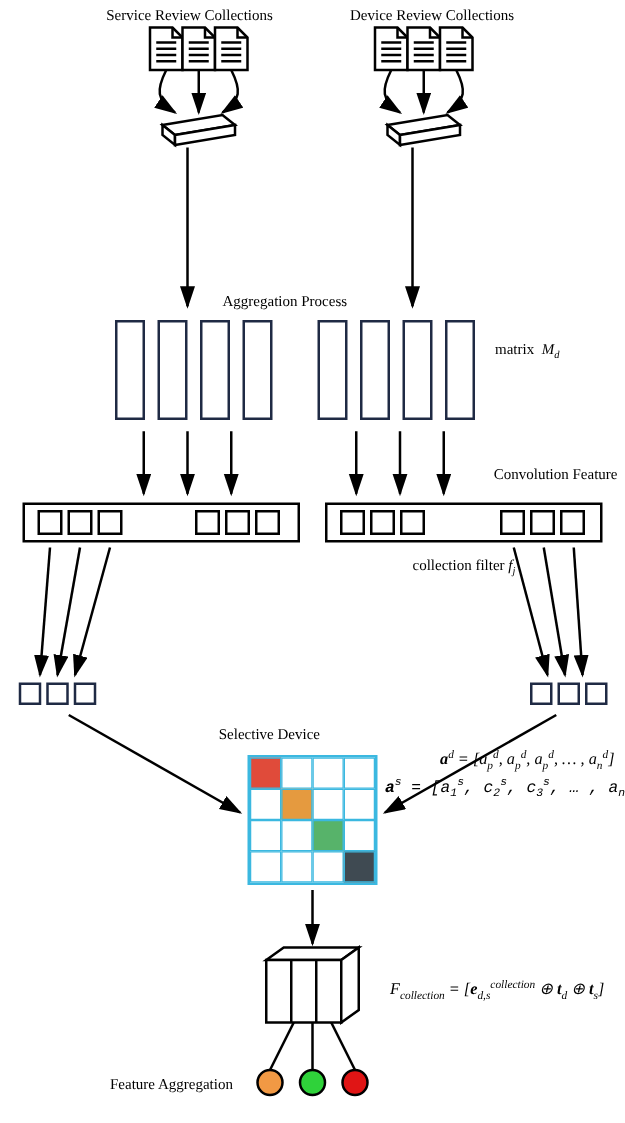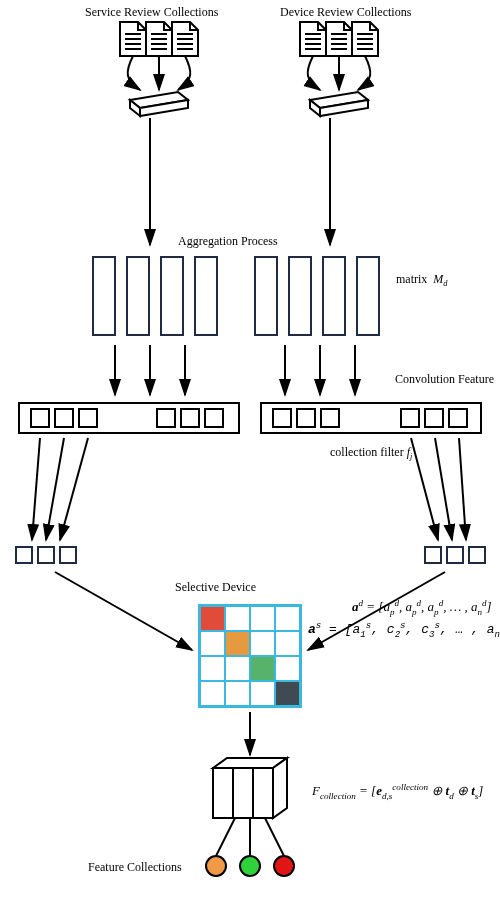--- a/index.html
+++ b/index.html
@@ -206,17 +206,17 @@
   <b>a</b><sup>d</sup> = [a<sub>p</sub><sup>d</sup>, a<sub>p</sub><sup>d</sup>, a<sub>p</sub><sup>d</sup>, … , a<sub>n</sub><sup>d</sup>]
 </div>
 <div class="eq math" style="left:308px; top:620px;font-family:Liberation Mono, monospace;">
   <b>a</b><sup>s</sup> = [a<sub>1</sub><sup>s</sup>, c<sub>2</sub><sup>s</sup>, c<sub>3</sub><sup>s</sup>, … , a<sub>n</sub><sup>s</sup>]
 </div>
 
 <div class="eq math" style="left:312px; top:782px;font-style:italic;">
   F<sub>collection</sub> = [<b>e</b><sub>d,s</sub><sup>collection</sup> ⊕ <b>t</b><sub>d</sub> ⊕ <b>t</b><sub>s</sub>]
 </div>
 
-<div class="label" style="left:88px; top:860px;">Feature Collections</div>
+<div class="label" style="left:88px; top:860px;">Feature Aggregation</div>
 
 <div class="dot" style="left:205px; top:855px; background:#f19944;"></div>
 <div class="dot" style="left:239px; top:855px; background:#2fd23a;"></div>
 <div class="dot" style="left:273px; top:855px; background:#e01515;"></div>
 
 </body></html>

